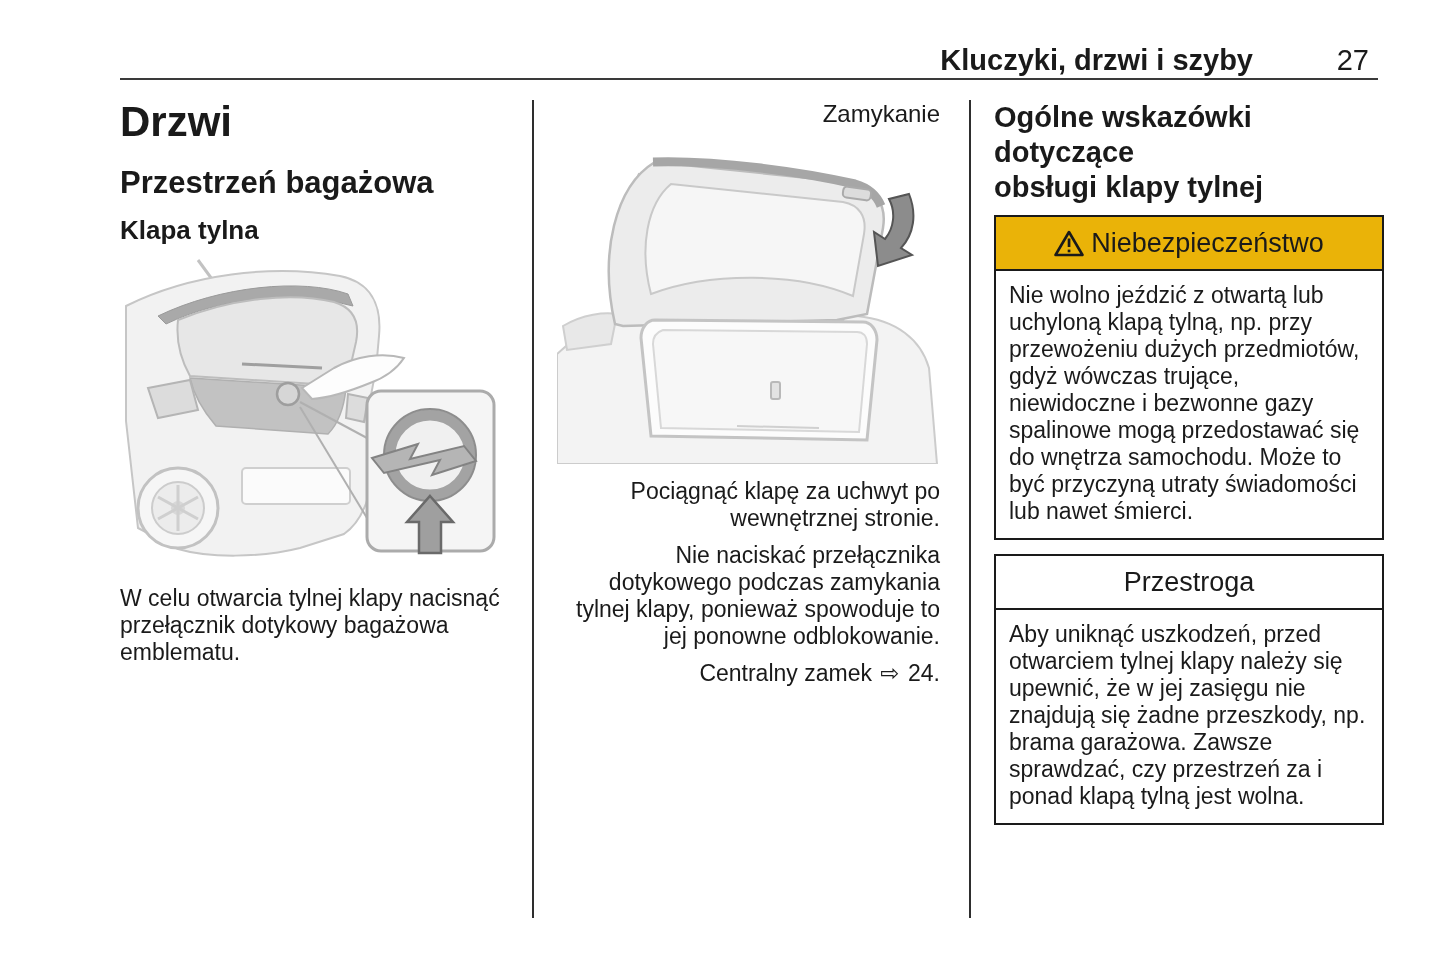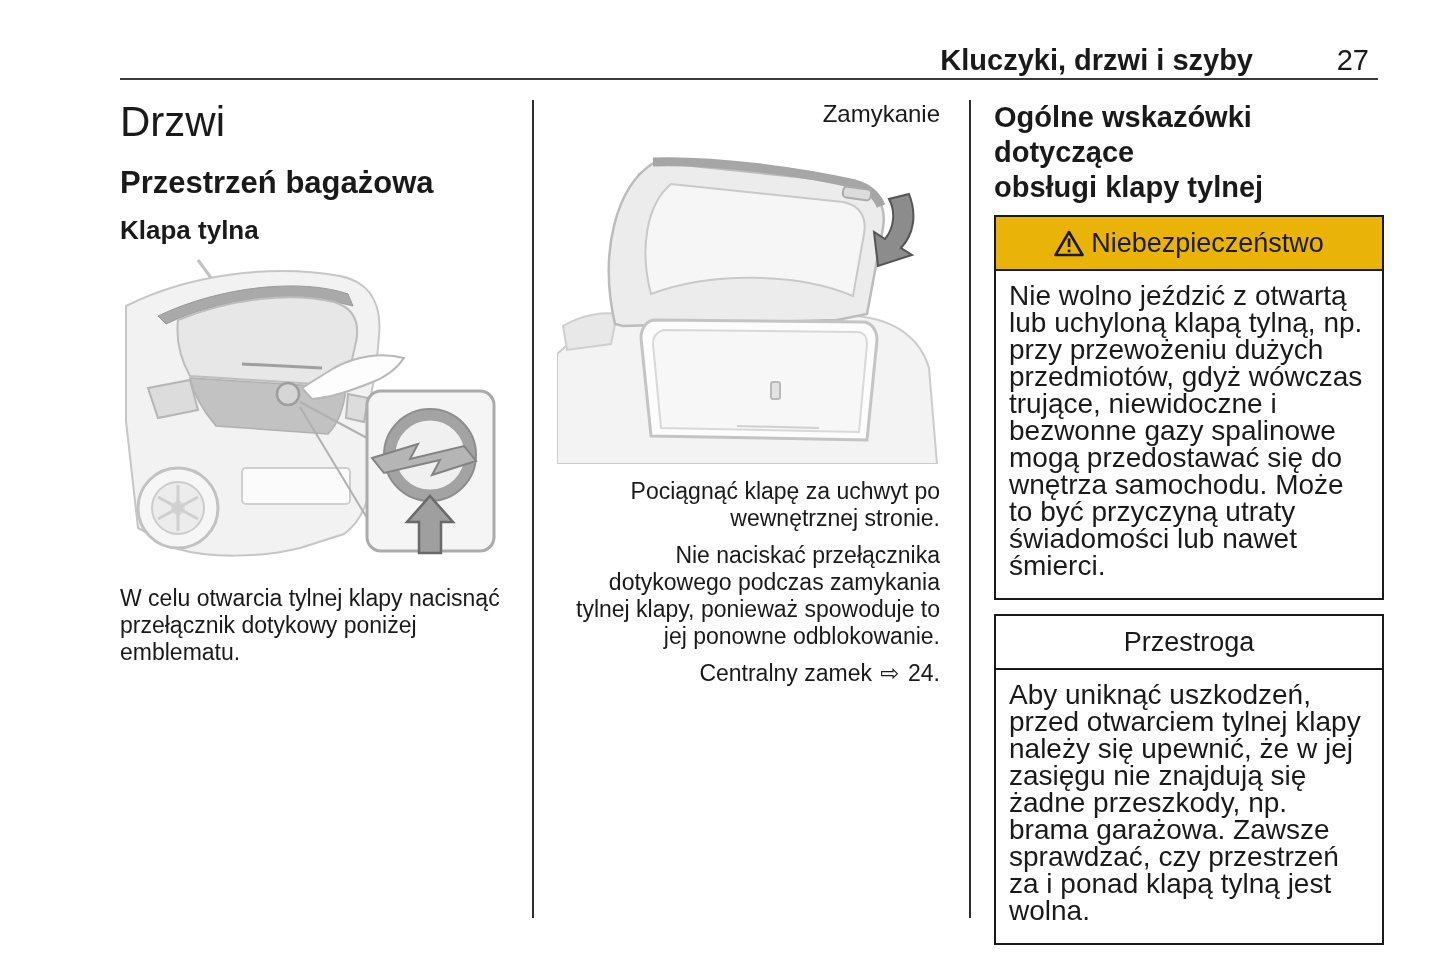--- a/index.html
+++ b/index.html
@@ -13,40 +13,40 @@
   .header-rule{position:absolute;top:78px;left:120px;width:1258px;height:2px;background:#3a3a3a;}
   
   .divider{position:absolute;top:100px;width:2px;height:818px;background:#2e2e2e;}
   .divider-1{left:532px;} .divider-2{left:969px;}
   
   .col{position:absolute;top:100px;}
   .col-left{left:120px;width:394px;}
   .col-mid{left:557px;width:383px;text-align:right;}
   .col-right{left:994px;width:390px;}
   
-  .h1{font-size:42px;font-weight:normal;line-height:44px;margin:0;}
+  .h1{font-size:42px;font-weight:bold;line-height:44px;margin:0;}
   .h2{font-size:31px;font-weight:bold;line-height:34px;margin:22px 0 0;}
   .h3{font-size:26px;font-weight:bold;line-height:28px;margin:16px 0 0;}
   .h4{font-size:24px;font-weight:normal;line-height:28px;margin:26px 0 0;}
   .h4-top{margin:0;}
   .heading-2line{font-size:29px;font-weight:bold;line-height:35px;margin:0;}
   
   .body-text{font-size:23px;line-height:27px;margin:14px 0 0;}
   .tight{margin-top:10px;}
   .ref-arrow{font-family:"DejaVu Sans",sans-serif;padding:0 2px;}
   
   .fig{display:block;margin-top:12px;}
   .fig-mid{margin-top:14px;}
   
   .warn-box{border:2px solid #1a1a1a;margin-top:10px;background:#ffffff;}
   .warn-box.caution{margin-top:14px;}
   .warn-header{display:flex;align-items:center;justify-content:center;gap:7px;
     height:52px;font-size:27px;border-bottom:2px solid #1a1a1a;}
   .warn-header.gray{background:#eab308;}
-  .warn-body{padding:11px 13px 19px;font-size:28px;line-height:27px;border-radius:17px;}
+  .warn-body{padding:11px 13px 13px;font-size:23px;line-height:27px;border-radius:17px;}
   .tri-icon{display:inline-block;}
 </style>
 </head>
 <body>
 
 <div class="page">
 
   <div class="header-title">Kluczyki, drzwi i szyby</div>
   <div class="page-number">27</div>
   <div class="header-rule"></div>
@@ -102,21 +102,21 @@
 
       <g>
         <circle cx="310" cy="199" r="40" fill="#f0f0f0" stroke="#a3a3a3" stroke-width="11"></circle>
         <circle cx="310" cy="199" r="46" fill="none" stroke="#8d8d8d" stroke-width="2"></circle>
         <path d="M252,202 L298,188 L290,203 L344,190 L356,205 L312,219 L320,204 L264,217 Z" fill="#b5b5b5" stroke="#838383" stroke-width="2"></path>
       </g>
 
       <polygon points="310,240 333,266 321,266 321,297 299,297 299,266 287,266" fill="#9f9f9f" stroke="#6a6a6a" stroke-width="2.5"></polygon>
     </svg>
 
-    <p class="body-text">W celu otwarcia tylnej klapy nacisnąć przełącznik dotykowy poniżej emblematu.</p>
+    <p class="body-text">W celu otwarcia tylnej klapy nacisnąć przełącznik dotykowy bagażowa emblematu.</p>
   </div>
 
   <div class="col col-mid">
     <div class="h4 h4-top">Zamykanie</div>
 
     <svg class="fig fig-mid" width="383" height="322" viewBox="0 0 383 322" aria-hidden="true">
 
       <path d="M0,212 C32,182 62,170 94,168 L300,174 C340,178 364,198 372,226 L380,322 L0,322 Z" fill="#f3f3f3" stroke="#cccccc" stroke-width="2"></path>
 
       <path d="M6,184 C26,172 48,170 60,172 L54,202 L10,208 Z" fill="#e8e8e8" stroke="#cfcfcf" stroke-width="2"></path>

